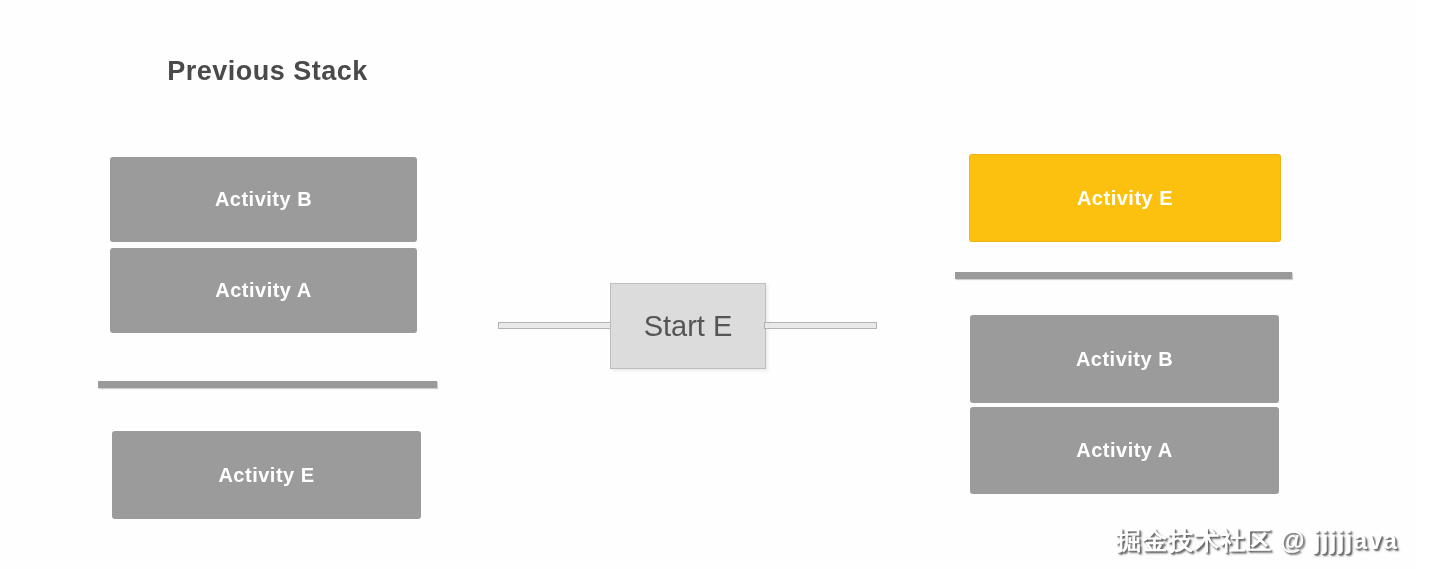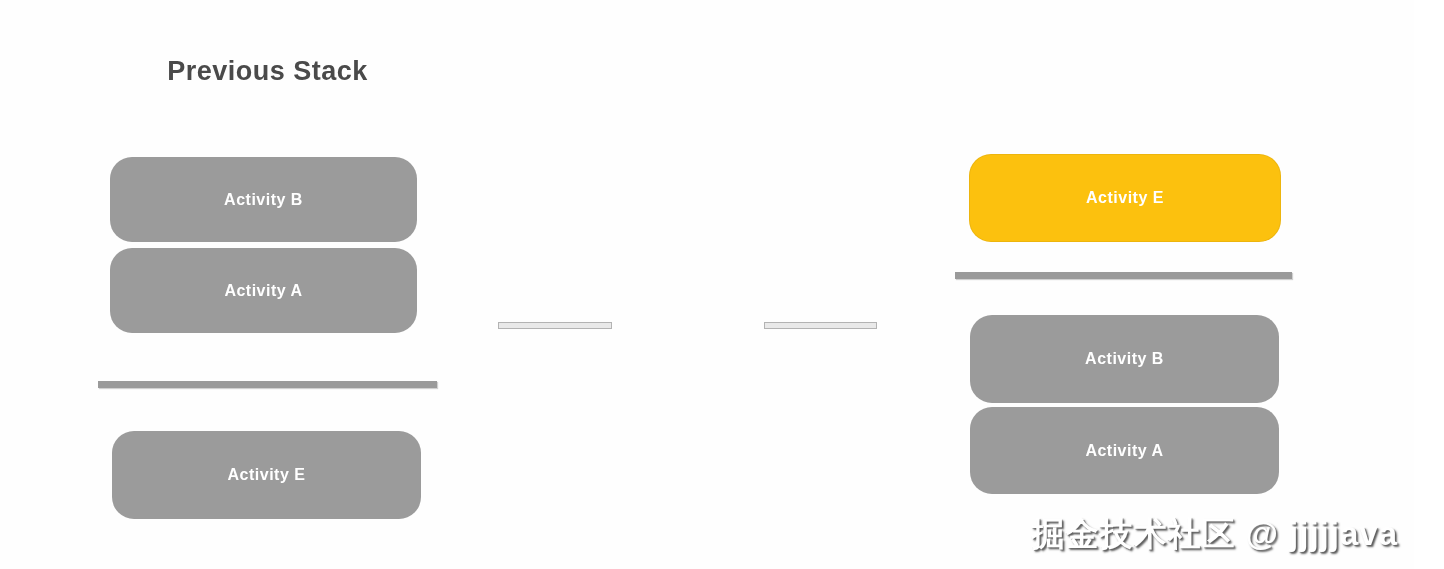--- a/index.html
+++ b/index.html
@@ -14,26 +14,26 @@
   .stack-title {
     position: absolute;
     font-size: 27px;
     font-weight: bold;
     color: var(--title-text, #4a4a4a);
     text-align: center;
     letter-spacing: 0.5px;
   }
   .activity-box {
     position: absolute;
-    border-radius: 22px;
+    border-radius: 3px;
     display: flex;
     align-items: center;
     justify-content: center;
     font-weight: bold;
-    font-size: 16px;
+    font-size: 20px;
     letter-spacing: 0.5px;
     color: var(--box-text, #ffffff);
     background: var(--gray-box, #9b9b9b);
   }
   .activity-box.yellow {
     background: var(--yellow-box, #fcc10e);
     border: 1px solid rgba(0,0,0,0.06);
   }
   .stack-divider {
     position: absolute;
@@ -55,21 +55,21 @@
     align-items: center;
     justify-content: center;
     font-size: 29px;
     color: var(--action-text, #555555);
     box-shadow: 2px 2px 3px rgba(0,0,0,0.08);
   }
   .watermark {
     position: absolute;
     right: 16px;
     bottom: 12px;
-    font-size: 33px;
+    font-size: 25px;
     font-weight: bold;
     letter-spacing: 1px;
     color: #ffffff;
     text-shadow: 2px 2px 2px rgba(90,90,90,0.95), 1px 1px 0 rgba(130,130,130,0.6);
     white-space: nowrap;
   }
 </style>
 </head>
 <body>
 
@@ -80,20 +80,21 @@
   <div class="activity-box" style="left:110px; top:157px; width:307px; height:85px;">Activity B</div>
 
   <div class="activity-box" style="left:110px; top:248px; width:307px; height:85px;">Activity A</div>
 
   <div class="stack-divider" style="left:98px; top:381px; width:339px;"></div>
 
   <div class="activity-box" style="left:112px; top:431px; width:309px; height:88px;">Activity E</div>
 
   <div class="connector-line" style="left:498px; top:322px; width:112px;"></div>
 
+  <div class="action-box" style="left:610px; top:283px; width:154px; height:84px;">Start E</div>
 
   <div class="connector-line" style="left:764px; top:322px; width:111px;"></div>
 
 
   <div class="activity-box yellow" style="left:969px; top:154px; width:310px; height:86px;">Activity E</div>
 
   <div class="stack-divider" style="left:955px; top:272px; width:337px;"></div>
 
   <div class="activity-box" style="left:970px; top:315px; width:309px; height:88px;">Activity B</div>
 

